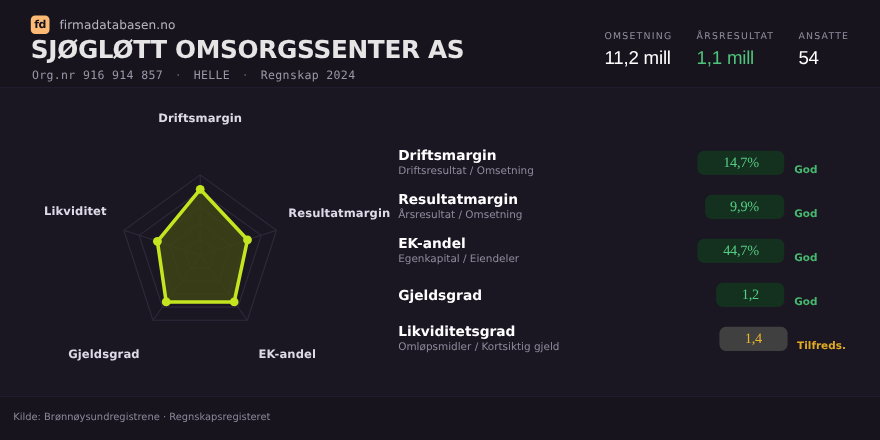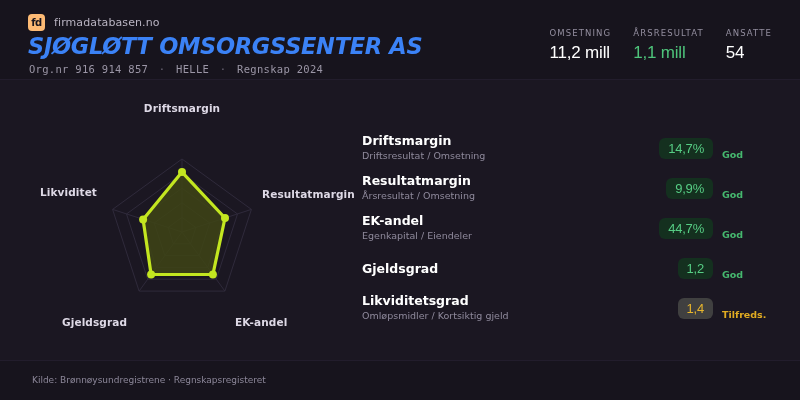--- a/index.html
+++ b/index.html
@@ -49,23 +49,22 @@
     font-size: 11px;
     color: #b9b4c2;
     letter-spacing: 0.1px;
   }
   .company-title {
     position: absolute;
     left: 28px; top: 33px;
     font-size: 22.5px;
     font-weight: bold;
     letter-spacing: -0.3px;
-    color: #3b82f6;
-    white-space: nowrap;
-    font-style: italic;
+    color: #e5e5e5;
+    white-space: nowrap;
   }
   .company-meta {
     position: absolute;
     left: 29px; top: 63px;
     font-family: "DejaVu Sans Mono", monospace;
     font-size: 10.5px;
     color: #9b96a6;
     letter-spacing: 0.3px;
     white-space: nowrap;
   }
@@ -144,23 +143,23 @@
     margin-top: 1px;
   }
   .metric-right {
     display: flex;
     align-items: center;
     justify-content: flex-end;
     gap: 9px;
     width: 140px;
   }
   .pill {
-    font-family: Liberation Sans, sans-serif;
+    font-family: Liberation Serif, serif;
     font-size: 13px;
-    padding: 3px 9px;
+    padding: 3px 23px;
     border-radius: 6px;
     white-space: nowrap;
     letter-spacing: -0.2px;
   }
   .pill.good { background: #14301f; color: #56cd84; }
   .pill.warn { background: #404040; color: #e8b62c; margin-left: 20px; }
   .verdict {
     font-size: 9.5px;
     font-weight: bold;
     white-space: nowrap;
@@ -173,21 +172,21 @@
   
   .footer {
     position: absolute;
     left: 0; bottom: 0;
     width: 800px; height: 40px;
     background: #17141d;
     border-top: 1px solid #221d2c;
   }
   .footer-left {
     position: absolute;
-    left: 32px; top: 14px;
+    left: 12px; top: 14px;
     font-size: 9px;
     color: #8c8799;
     white-space: nowrap;
   }
   .footer-right {
     position: absolute;
     right: 28px; top: 14px;
     font-size: 9px;
     color: #8c8799;
     white-space: nowrap;

